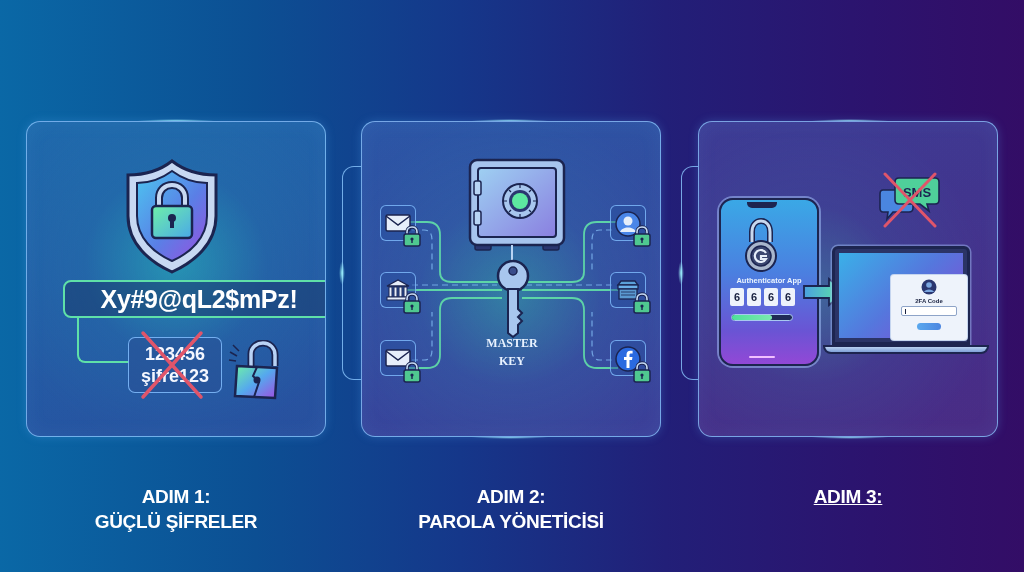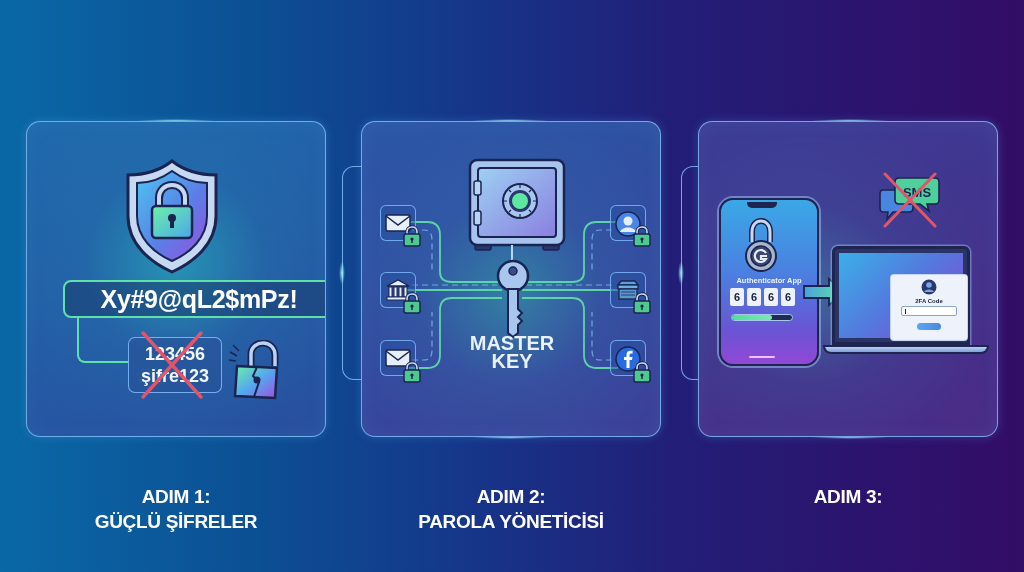--- a/index.html
+++ b/index.html
@@ -68,21 +68,21 @@
     font-family: "Liberation Sans", sans-serif; font-weight: bold;
     font-size: 18px; line-height: 22px; text-align: center; color: #f4f7ff;
     padding-top: 5px;
   }
   .weak-box span { display: block; }
   .tree-line { position: absolute; left: 50px; top: 196px; width: 52px; height: 45px; border-left: 2px solid #5fe0a8; border-bottom: 2px solid #5fe0a8; border-bottom-left-radius: 8px; }
 
   
   .master-label {
     position: absolute; left: 100px; top: 212px; width: 100px; text-align: center;
-    font-family: Liberation Sans, sans-serif; font-weight: bold; font-size: 20px; line-height: 18px; color: #e8f2ff;
+    font-family: Liberation Serif, serif; font-weight: bold; font-size: 12px; line-height: 18px; color: #e8f2ff;
   }
   .svc {
     position: absolute; width: 36px; height: 36px;
     border: 1.5px solid rgba(130,190,255,0.8); border-radius: 6px;
     background: rgba(40, 80, 160, 0.5);
   }
   .svc svg { position: absolute; left: 4px; top: 5px; }
   .mini-lock { position: absolute; }
 
   
@@ -399,16 +399,16 @@
   </div>
 
   <div class="caption" style="left:26px;">
     <span class="l1">ADIM 1:</span>
     <span class="l2">GÜÇLÜ ŞİFRELER</span>
   </div>
   <div class="caption" style="left:361px;">
     <span class="l1">ADIM 2:</span>
     <span class="l2">PAROLA YÖNETİCİSİ</span>
   </div>
-  <div class="caption" style="left:698px;">
+  <div class="caption" style="left:698px;text-decoration:underline;">
     <span class="l1">ADIM 3:</span>
   </div>
 </div>
 
 </body></html>

